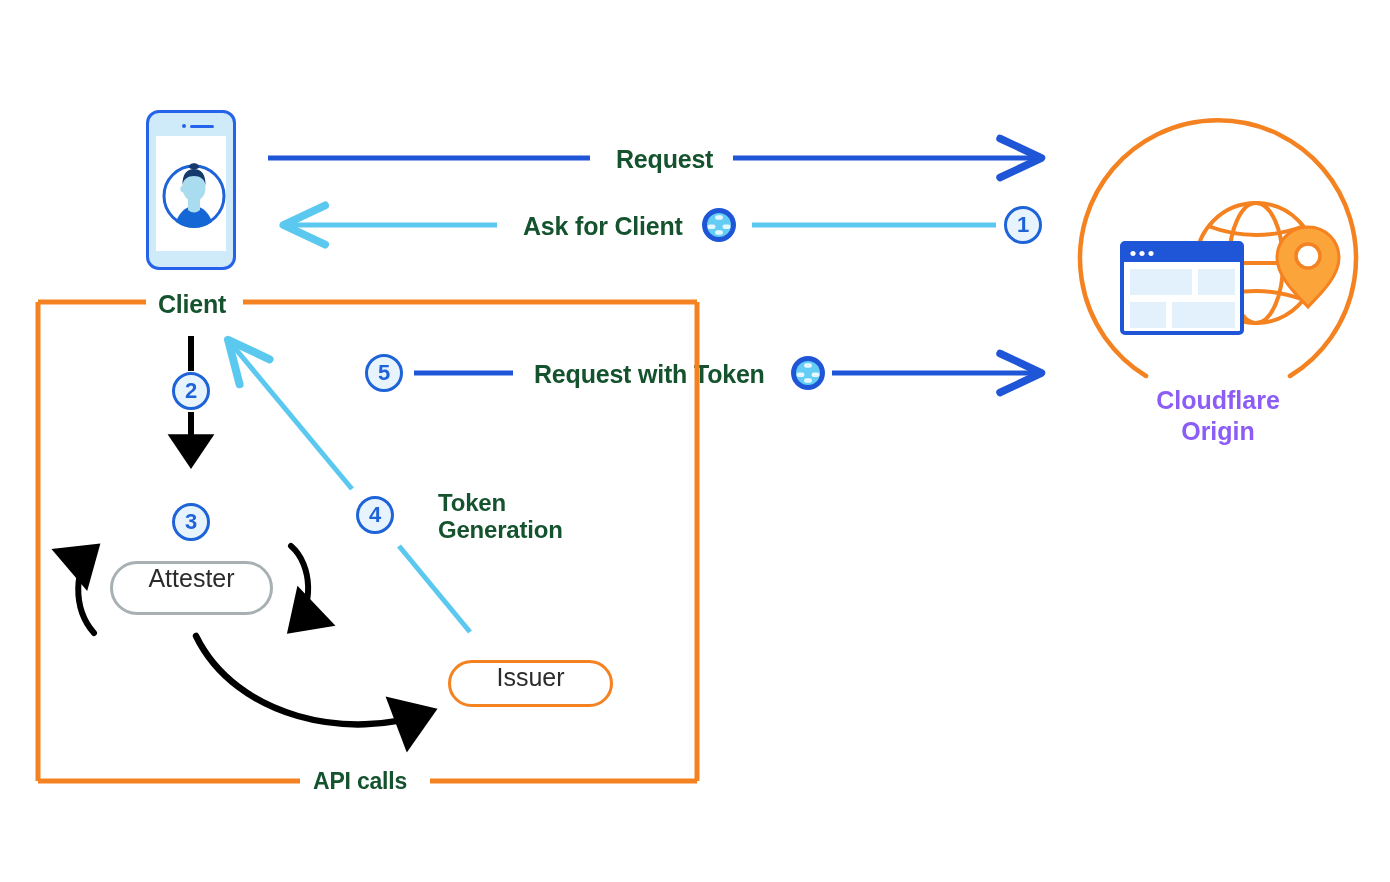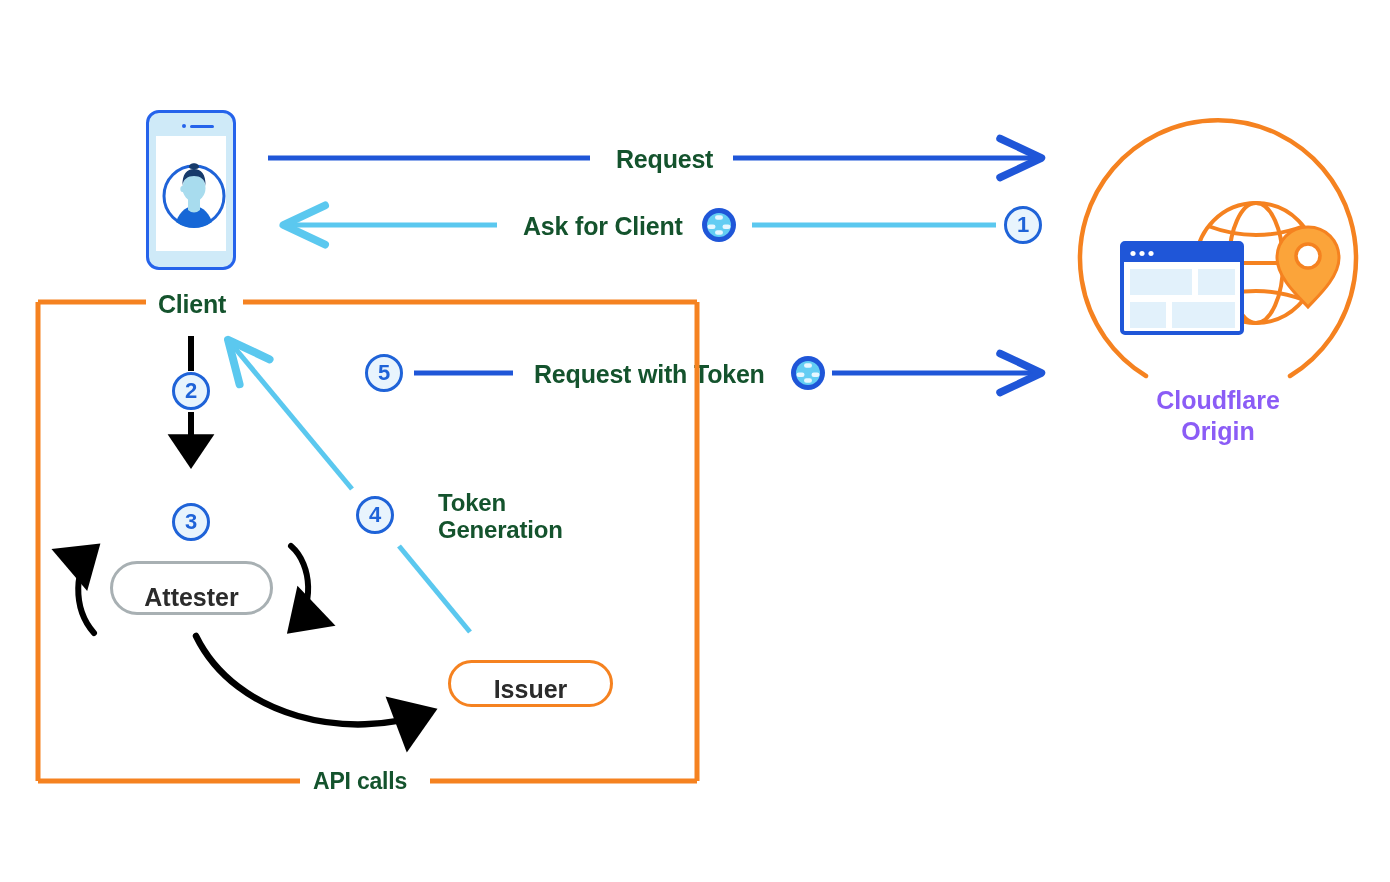--- a/index.html
+++ b/index.html
@@ -67,23 +67,23 @@
   
   .token-icon { position: absolute; z-index: 30; }
 
   
   .pill {
     position: absolute;
     box-sizing: border-box;
     background: #ffffff;
     border-radius: 999px;
     display: flex;
-    align-items: flex-end;
+    align-items: flex-start;
     justify-content: center;
-    font-weight: bold;
+    font-weight: normal;
     font-size: 25px;
     color: #2b2b2b;
     z-index: 25;
   }
   .pill-attester { border: 3px solid #a8b0b3; }
   .pill-issuer   { border: 3.5px solid #f58220; }
 
   
   .phone {
     position: absolute;

